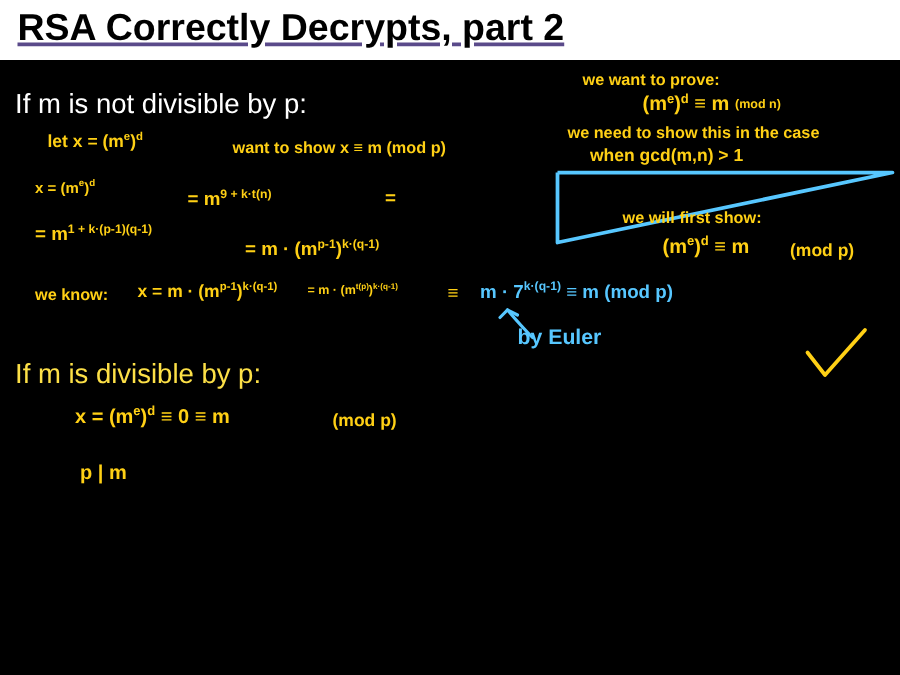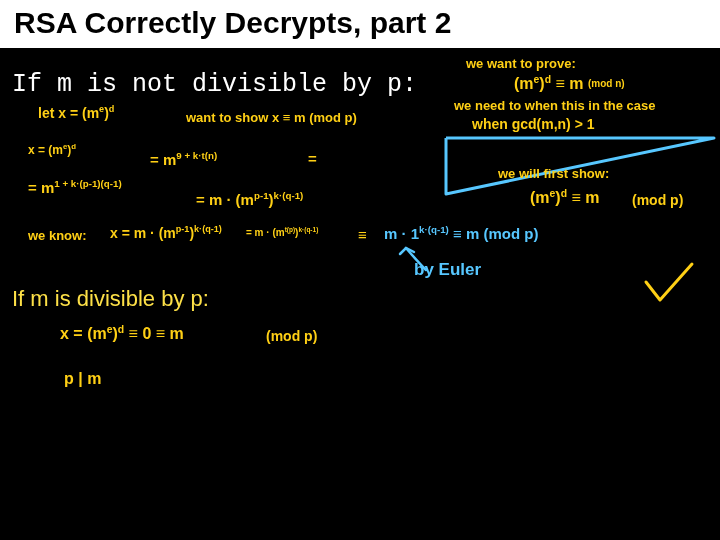--- a/index.html
+++ b/index.html
@@ -6,29 +6,29 @@
   body{
     width:720px;height:540px;
     background:#000;
     font-family:"Comic Sans MS","Comic Sans",cursive,sans-serif;
     overflow:hidden;
     position:relative;
   }
   .title{
     position:absolute;left:14px;top:6px;
     font-size:30px;font-weight:bold;color:#000;
-    text-decoration-color:#5a4a8a;
+    text-decoration:underline;text-decoration-color:#5a4a8a;
   }
   .title-band{
     position:absolute;left:0;top:0;width:720px;height:48px;
     background:#fff;
   }
   .section1{
     position:absolute;left:12px;top:70px;
-    font-size:25px;color:#fff;font-family:Liberation Mono, monospace;
+    font-size:22px;color:#fff;
   }
   .section2{
     position:absolute;left:12px;top:286px;
     font-size:22px;color:#fde047;
   }
   .hand{
     position:absolute;
     font-family:Liberation Sans, sans-serif;
     font-weight:bold;
     white-space:nowrap;
@@ -55,21 +55,21 @@
 <div class="title">RSA Correctly Decrypts, part 2</div>
 
 <div class="section1">If m is not divisible by p:</div>
 <div class="section2">If m is divisible by p:</div>
 
 <div class="hand yellow" style="left:466px;top:56px;font-size:13px">we want to prove:</div>
 <div class="hand yellow" style="left:514px;top:74px;font-size:16px">
   <span>(m</span><span class="sup">e</span><span>)</span><span class="sup">d</span><span> ≡ m</span>
 </div>
 <div class="hand yellow" style="left:588px;top:78px;font-size:10px">(mod n)</div>
-<div class="hand yellow" style="left:454px;top:98px;font-size:13px">we need to when this in the case</div>
+<div class="hand yellow" style="left:454px;top:98px;font-size:13px">we need to show this in the case</div>
 <div class="hand yellow" style="left:472px;top:116px;font-size:14px">when gcd(m,n) &gt; 1</div>
 
 <svg class="triangle" style="left:440px;top:132px" width="280" height="70">
   <polyline points="6,6 274,6 6,62 6,6"></polyline>
 </svg>
 
 <div class="hand yellow" style="left:498px;top:166px;font-size:13px">we will first show:</div>
 <div class="hand yellow" style="left:530px;top:188px;font-size:16px">
   <span>(m</span><span class="sup">e</span><span>)</span><span class="sup">d</span><span> ≡ m</span>
 </div>
@@ -102,21 +102,21 @@
 <div class="hand yellow" style="left:28px;top:228px;font-size:13px">we know:</div>
 <div class="hand yellow" style="left:110px;top:224px;font-size:14px">
   <span>x = m · (m</span><span class="sup">p-1</span><span>)</span><span class="sup">k·(q-1)</span>
 </div>
 <div class="hand yellow" style="left:246px;top:226px;font-size:10px">
   <span>= m · (m</span><span class="sup">t(p)</span><span>)</span><span class="sup">k·(q-1)</span>
 </div>
 <div class="hand yellow" style="left:358px;top:226px;font-size:15px"> ≡  </div>
 
 <div class="hand cyan" style="left:384px;top:224px;font-size:15px">
-  <span>m · 1</span><span class="sup">k·(q-1)</span><span> ≡ m (mod p)</span>
+  <span>m · 7</span><span class="sup">k·(q-1)</span><span> ≡ m (mod p)</span>
 </div>
 
 <svg class="arrow-cyan" style="left:396px;top:244px" width="40" height="30">
   <path d="M30,26 Q22,18 10,4"></path>
   <polyline points="4,10 10,4 18,8"></polyline>
 </svg>
 <div class="hand cyan" style="left:414px;top:260px;font-size:17px">by Euler</div>
 
 <div class="hand yellow" style="left:60px;top:324px;font-size:16px">
   <span>x = (m</span><span class="sup">e</span><span>)</span><span class="sup">d</span><span>  ≡  0  ≡ m</span>

